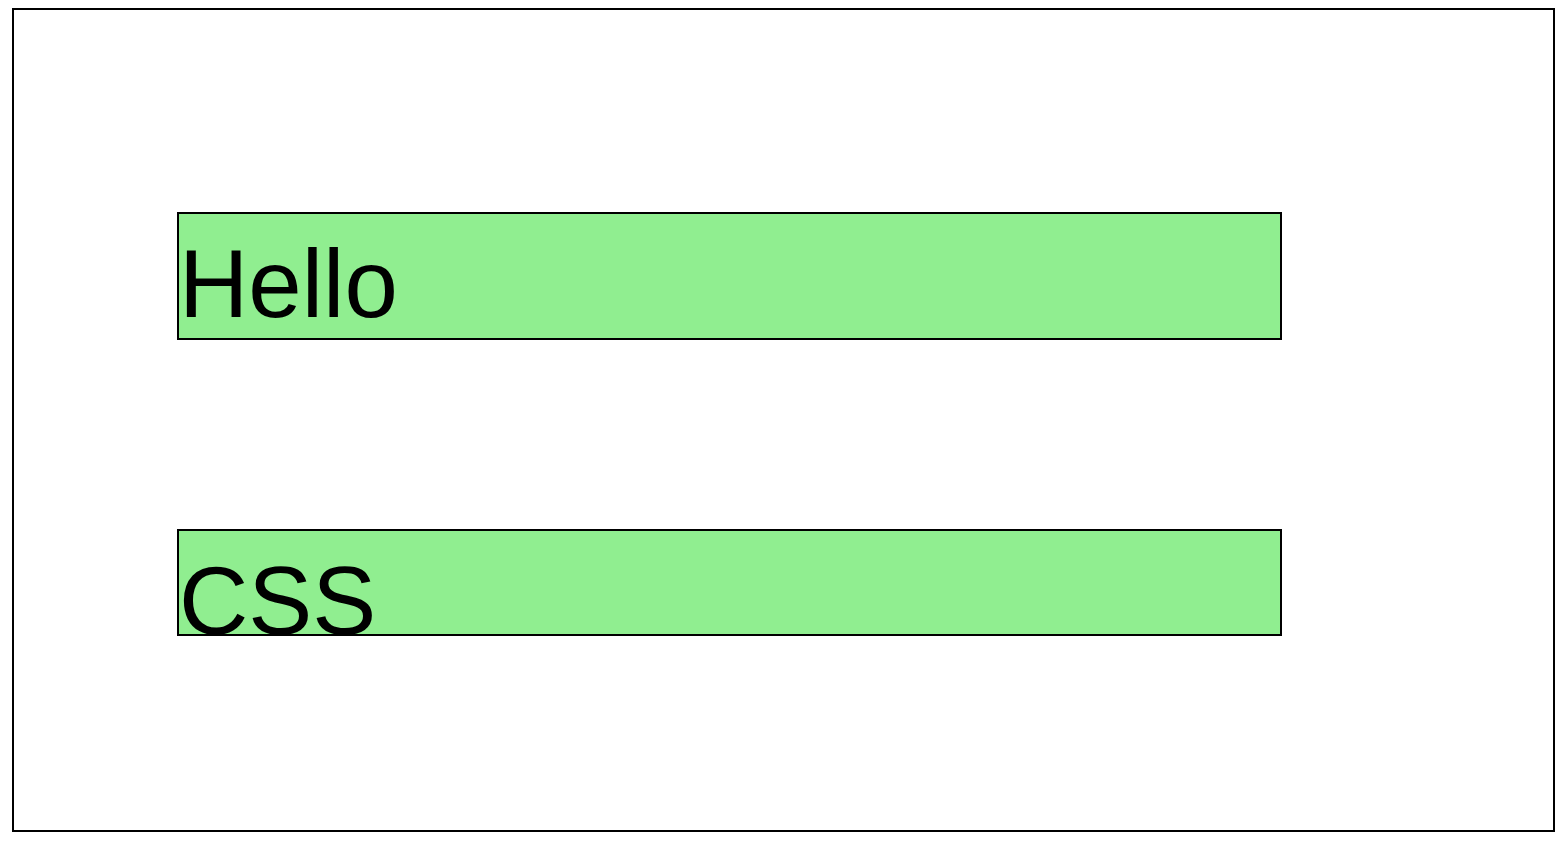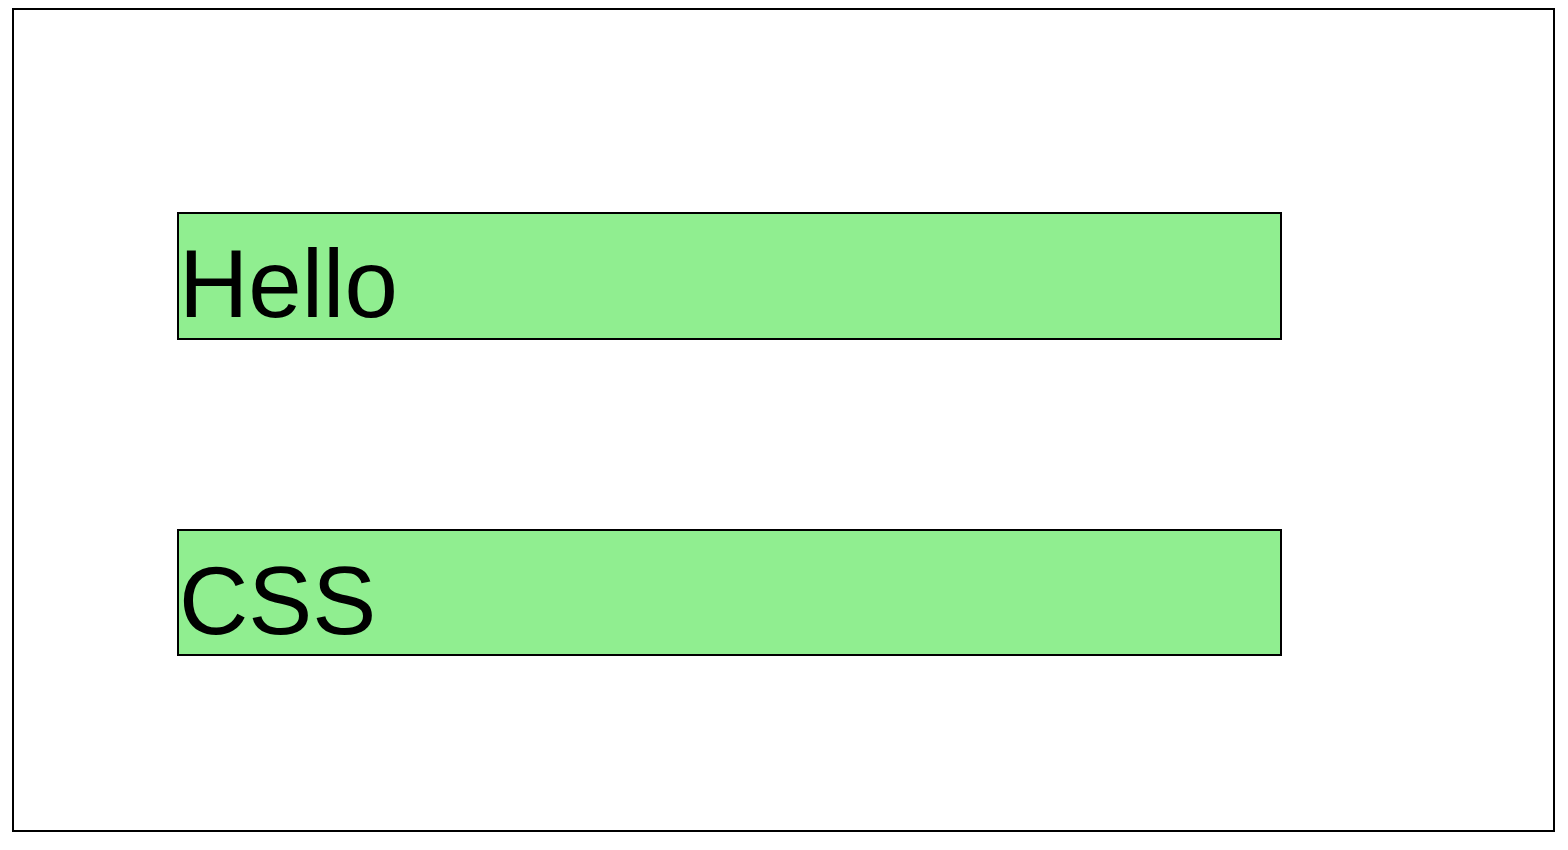--- a/index.html
+++ b/index.html
@@ -37,21 +37,21 @@
     line-height: 140px;
     white-space: nowrap;
     overflow: visible;
   }
   .heading-hello {
     top: 202px;
     height: 128px;
   }
   .heading-css {
     top: 519px;
-    height: 127px;
+    height: 107px;
   }
 </style>
 </head>
 <body>
 
 <div class="canvas">
   <div class="frame">
     <div class="heading heading-hello">Hello</div>
     <div class="heading heading-css">CSS</div>
   </div>

